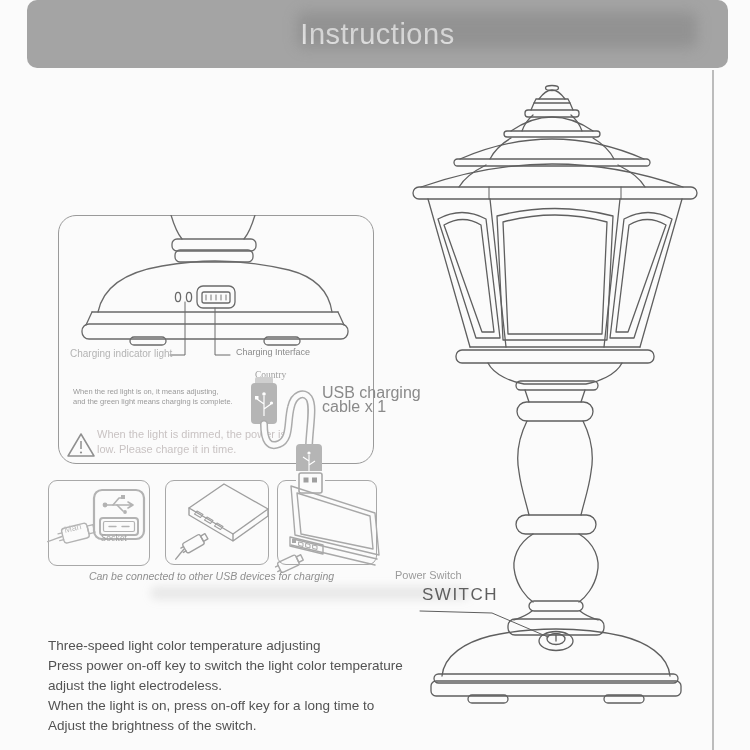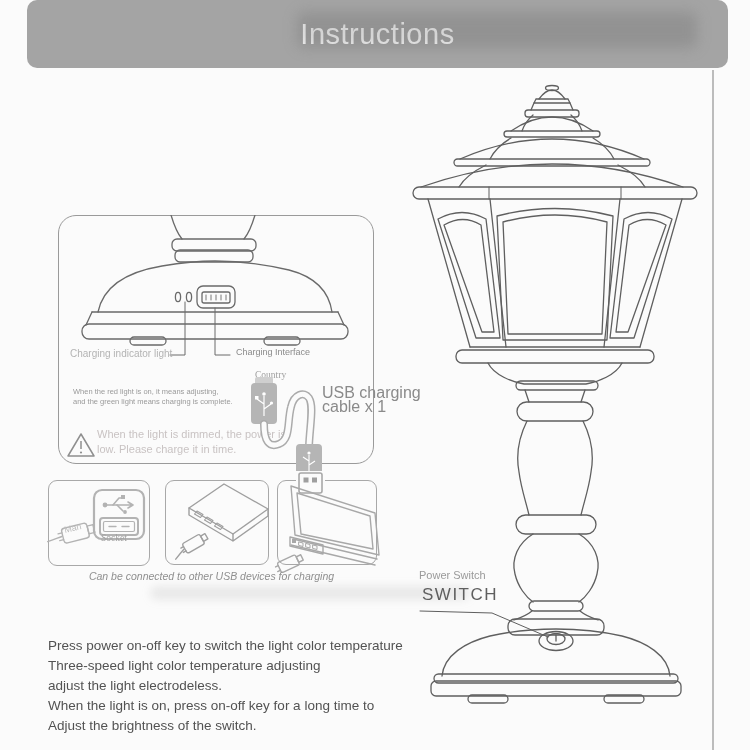--- a/index.html
+++ b/index.html
@@ -22,21 +22,21 @@
   .cable-label{left:322px;top:386px;font-size:16px;line-height:14px;color:#8a8a8a;}
   
   .opt-box{border:1.6px solid #a8a8a8;border-radius:9px;background:transparent;}
   .box1{left:48px;top:480px;width:100px;height:84px;}
   .box2{left:165px;top:480px;width:102px;height:83px;}
   .box3{left:277px;top:480px;width:98px;height:83px;}
   .man-label{left:64px;top:523px;font-size:9px;color:#bdbdbd;transform:rotate(-13deg);}
   .socket-label{left:101px;top:533px;width:30px;font-size:9.5px;line-height:11px;color:#a0a0a0;word-break:break-all;font-family:Liberation Serif, serif;}
   .caption{left:48px;top:570px;width:327px;text-align:center;font-size:10.5px;color:#8f8f8f;font-style:italic;}
   
-  .power-switch{left:419px;top:569px;font-size:11px;color:#9a9a9a;}
+  .power-switch{left:395px;top:569px;font-size:11px;color:#9a9a9a;}
   .switch-callout{left:422px;top:585px;font-size:17px;letter-spacing:1.5px;color:#5f5f5f;}
   
   .footer{left:48px;top:636px;font-size:13.5px;line-height:20px;color:#525252;}
   svg{display:block;}
 </style>
 </head>
 <body>
 
 <div class="page">
 
@@ -247,20 +247,20 @@
       </g>
     </svg>
   </div>
 
   <div class="abs caption">Can be connected to other USB devices for charging</div>
 
   <span class="abs power-switch">Power Switch</span>
   <span class="abs switch-callout">SWITCH</span>
 
   <div class="abs footer">
+    <div>Three-speed light color temperature adjusting</div>
     <div>Press power on-off key to switch the light color temperature</div>
-    <div>Three-speed light color temperature adjusting</div>
     <div>adjust the light electrodeless.</div>
     <div>When the light is on, press on-off key for a long time to</div>
     <div>Adjust the brightness of the switch.</div>
   </div>
 
 </div>
 
 </body></html>

